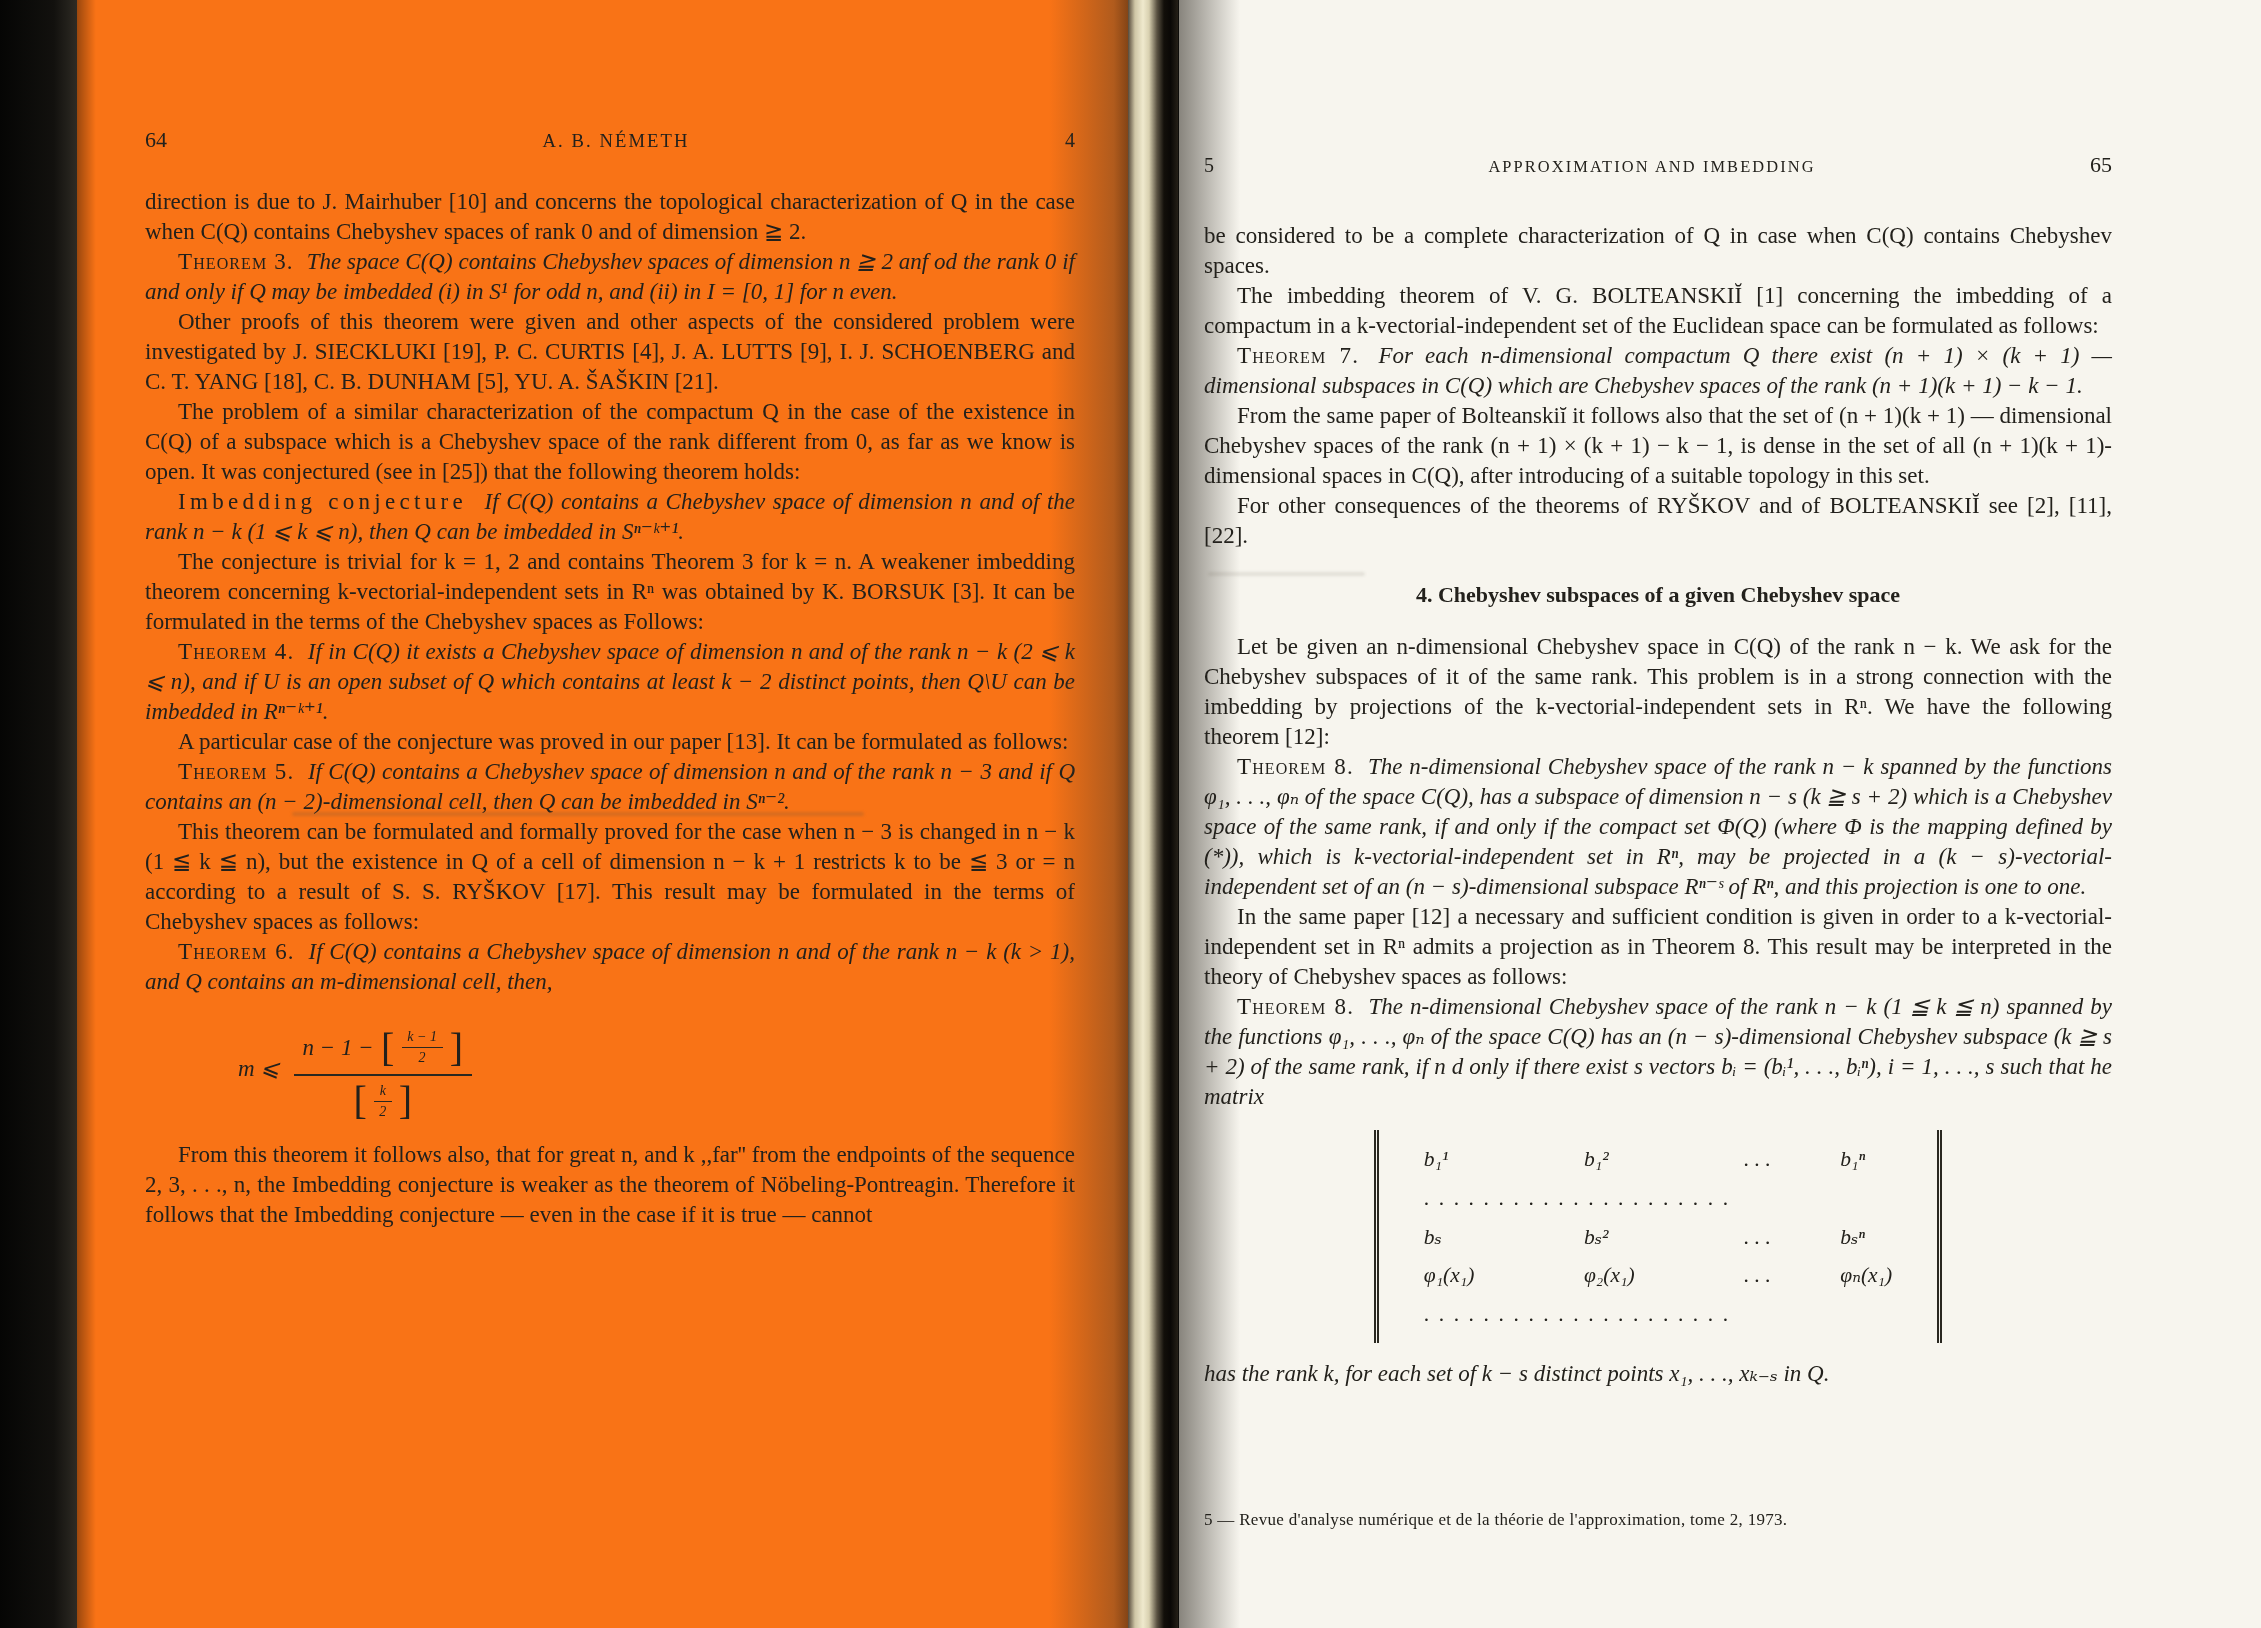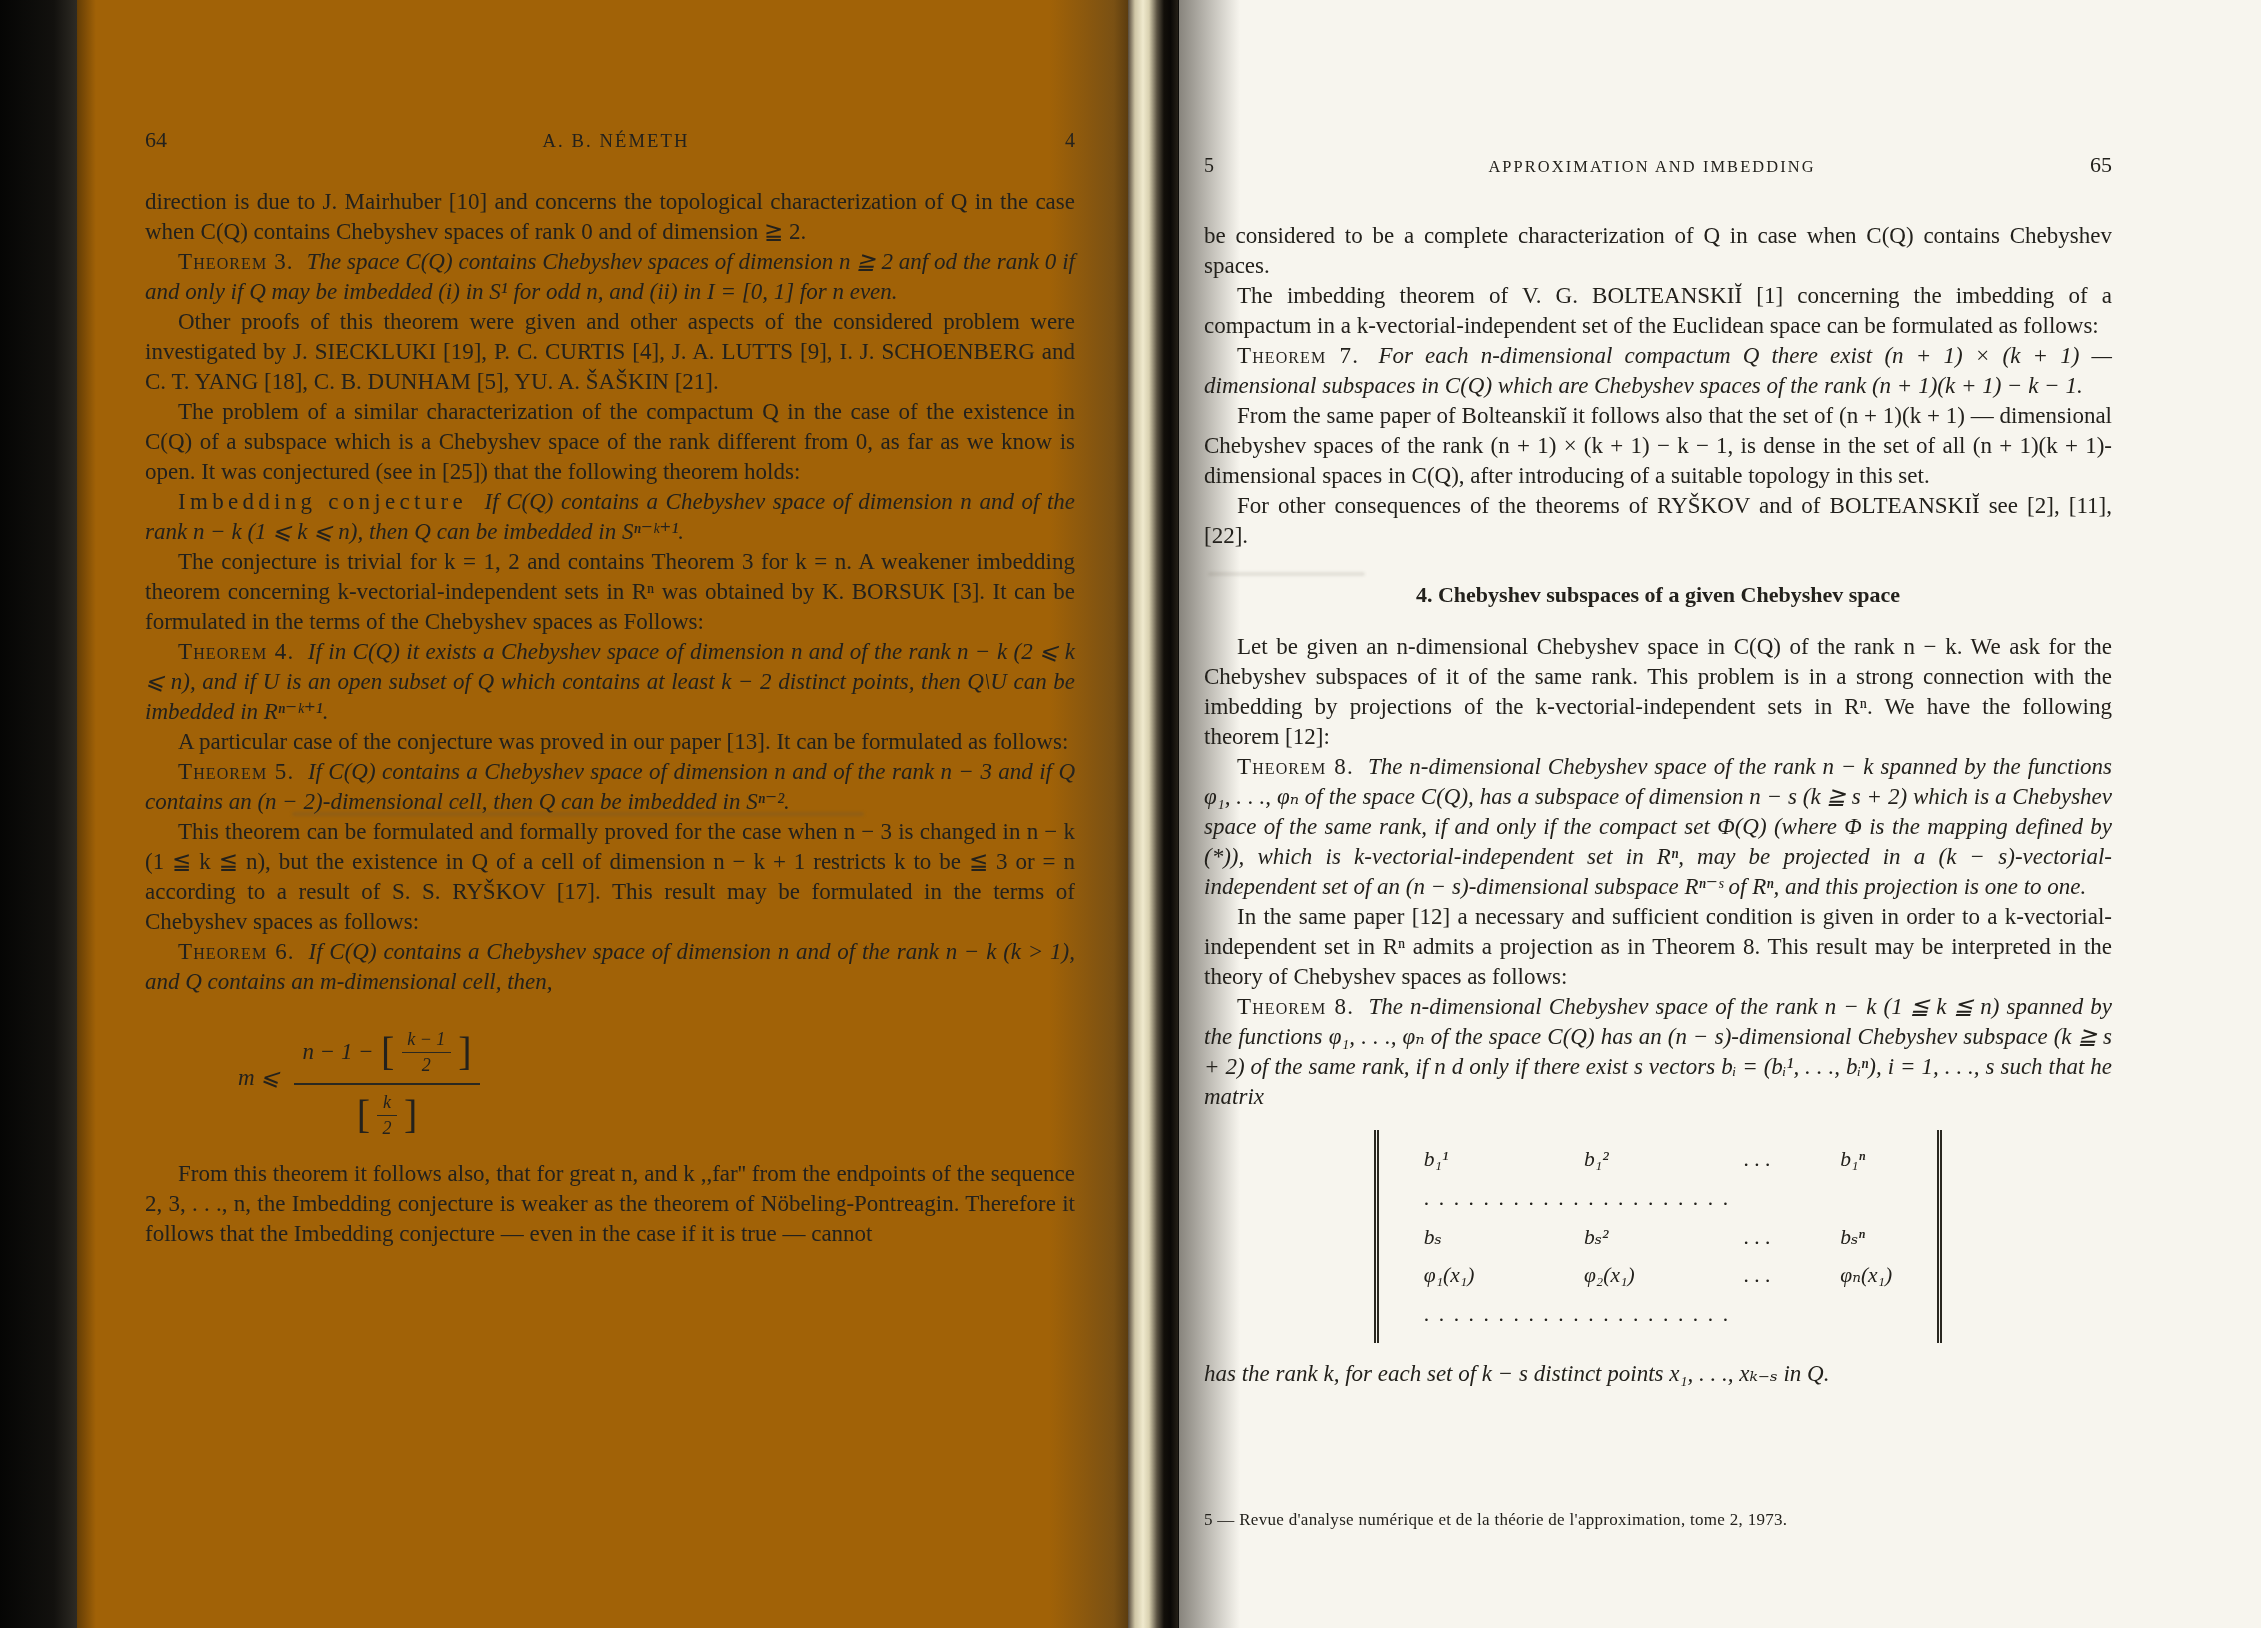--- a/index.html
+++ b/index.html
@@ -7,21 +7,21 @@
     width:2261px;height:1628px;overflow:hidden;
     background:#0e0d0b;color:#23211c;
     font-family:"Liberation Serif","DejaVu Serif",serif;
   }
   .spread{position:relative;width:2261px;height:1628px;}
 
   .black-strip{position:absolute;left:0;top:0;width:77px;height:100%;
     background:linear-gradient(90deg,#050504,#12110e 70%,#2e2b24);}
 
   .page{position:absolute;top:0;height:100%;}
-  .page.left{left:77px;width:1051px;background:#a16207;}
+  .page.left{left:77px;width:1051px;background:#f97316;}
   .page.left::before{content:"";position:absolute;left:0;top:0;width:18.6px;height:100%;
     background:linear-gradient(90deg,rgba(0,0,0,.38),rgba(0,0,0,0));pointer-events:none;}
   .page.left::after{content:"";position:absolute;right:0;top:0;width:79px;height:100%;
     background:linear-gradient(90deg,rgba(58,52,40,0),rgba(58,52,40,.38) 82%,rgba(35,30,22,.55));pointer-events:none;}
 
   .gutter{position:absolute;left:1128px;top:0;width:50px;height:100%;
     background:linear-gradient(90deg,#55493a 0%,#cfc6a6 14%,#efe9cd 30%,#d8d0b0 42%,#5a5242 58%,#120f0a 72%,#0a0806 85%,#241f17 100%);}
 
   .page.right{left:1179px;width:1083px;background:#f7f5ee;}
   .page.right::before{content:"";position:absolute;left:0;top:0;width:61px;height:100%;
@@ -47,21 +47,21 @@
 
   .section-heading{font-weight:bold;text-align:center;text-indent:0;
     margin:29px 0 21.5px;font-size:22px;}
 
   
   .formula{margin:20px 0 20px 93px;display:flex;align-items:center;gap:14.3px;
     font-style:italic;font-size:23px;}
   .frac{display:inline-flex;flex-direction:column;align-items:center;margin-top:12px;}
   .fnum{display:flex;align-items:center;gap:7.2px;padding:0 8.6px 7.2px;border-bottom:2.1px solid #2a2820;}
   .fden{display:flex;align-items:center;gap:7.2px;padding-top:7.2px;}
-  .ifrac{display:inline-flex;flex-direction:column;align-items:center;font-size:18px;line-height:1.15;font-family:Liberation Serif, serif;}
+  .ifrac{display:inline-flex;flex-direction:column;align-items:center;font-size:14px;line-height:1.15;font-family:Liberation Serif, serif;}
   .ifrac .top{border-bottom:1.4px solid #2a2820;padding:0 5.7px 2.1px;}
   .ifrac .bot{padding-top:2.1px;}
   .brk{font-size:40px;line-height:.9;font-style:normal;}
 
   
   .matrix-wrap{display:flex;justify-content:center;margin:18.6px 0 15.7px;}
   .matrix{border-left:5.7px double #2a2820;border-right:5.7px double #2a2820;padding:10px 36px;}
   .mtable{border-collapse:collapse;font-style:italic;font-size:21.5px;}
   .mtable td{padding:4.3px 8.6px;text-align:left;white-space:nowrap;}
   .mtable td:nth-child(1){min-width:143px;}

